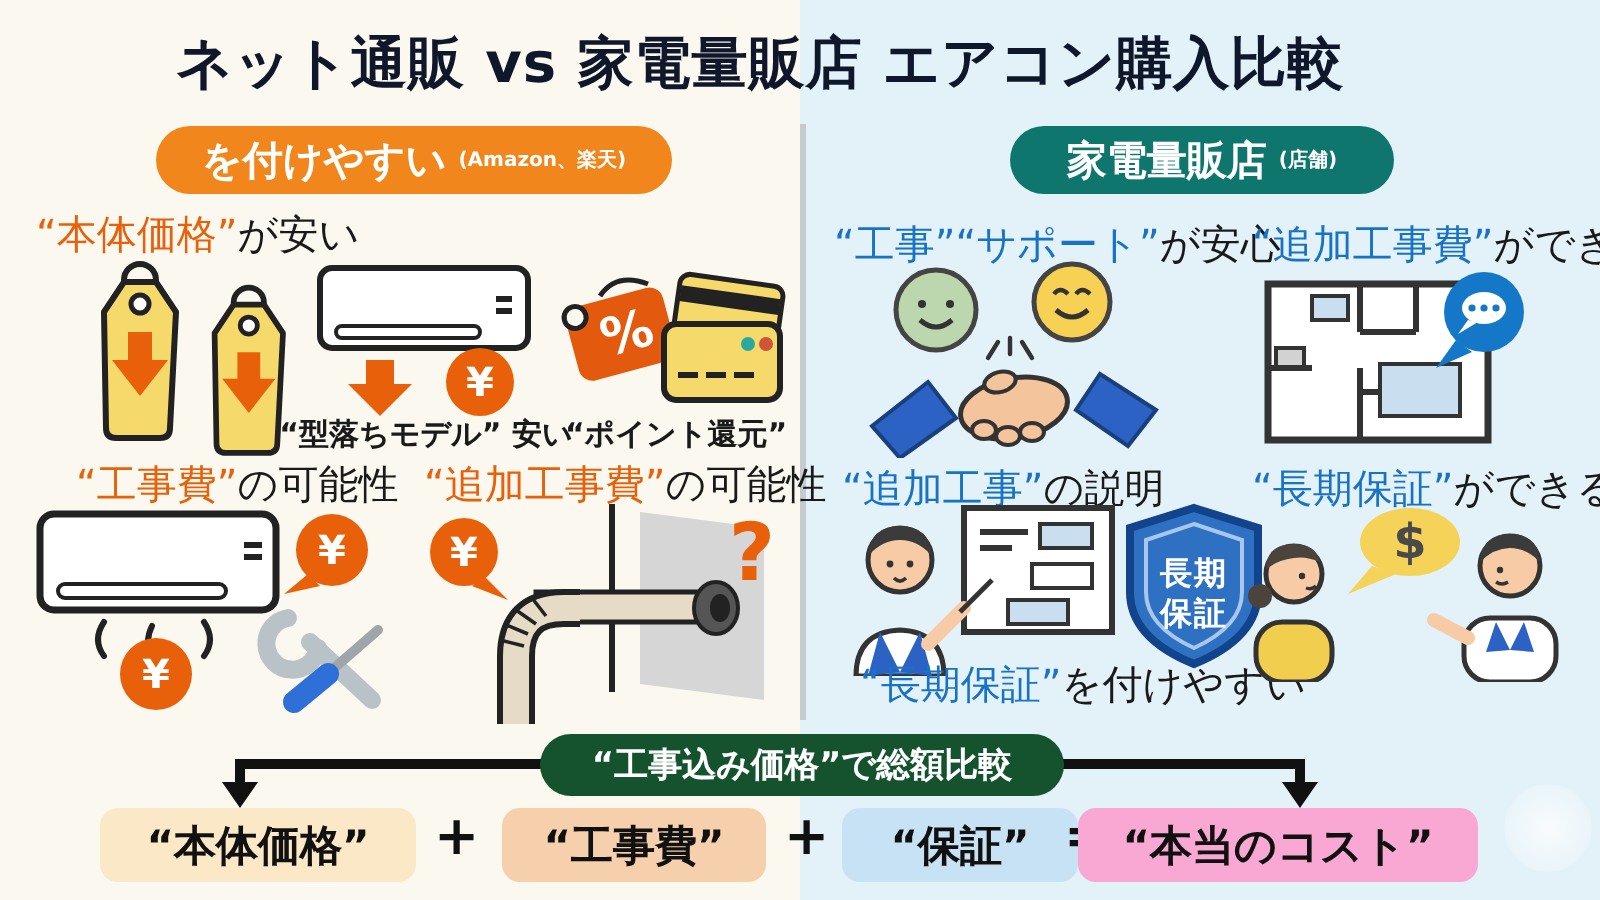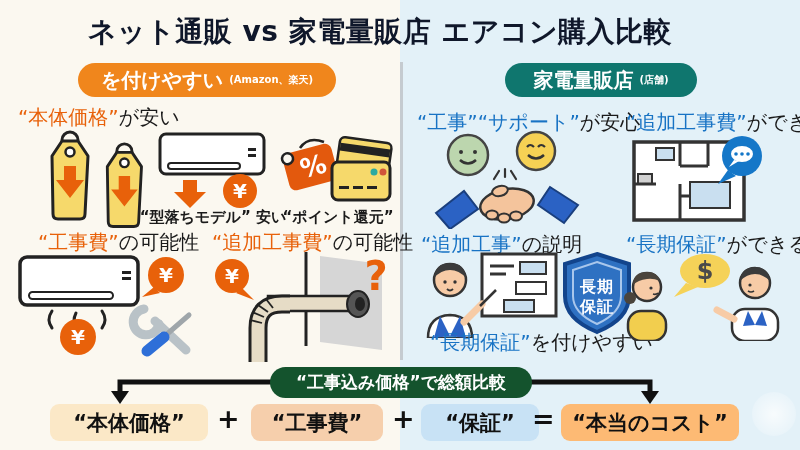--- a/index.html
+++ b/index.html
@@ -23,21 +23,21 @@
   .yen-t{font-size:20px;font-weight:900;fill:#fff;text-anchor:middle}
   .pct-t{font-size:26px;font-weight:900;fill:#fff;text-anchor:middle}
   .q-t{font-size:40px;font-weight:900;fill:#E8610A;text-anchor:middle}
   .dollar-t{font-size:24px;font-weight:900;fill:#4a4a4a;text-anchor:middle}
   .shield-t{font-size:16px;font-weight:900;fill:#fff;text-anchor:middle;letter-spacing:1px}
   .banner{position:absolute;left:270px;top:367px;width:262px;height:31px;background:#14532d;border-radius:17px;color:#fff;display:flex;align-items:center;justify-content:center;font-size:17px;font-weight:900;white-space:nowrap}
   .fbox{position:absolute;top:404px;height:37px;border-radius:9px;display:flex;align-items:center;justify-content:center;font-size:21px;font-weight:900;color:#111;white-space:nowrap}
   .fb1{left:50px;width:158px;background:#FBE8C7}
   .fb2{left:251px;width:132px;background:#F6CFAC}
   .fb3{left:421px;width:118px;background:#C8E2F5}
-  .fb4{left:561px;width:178px;background:#fdba74}
+  .fb4{left:539px;width:200px;background:#f9a8d4}
   .fop{position:absolute;top:403px;font-size:27px;font-weight:900;color:#111}
   .glow{position:absolute;left:752px;top:392px;width:44px;height:44px;border-radius:50%;background:radial-gradient(circle,rgba(255,255,255,.75),rgba(255,255,255,0))}
 </style>
 </head>
 <body>
 
 <div class="stage">
   <div class="bg-right"></div>
   <div class="divider"></div>
 

